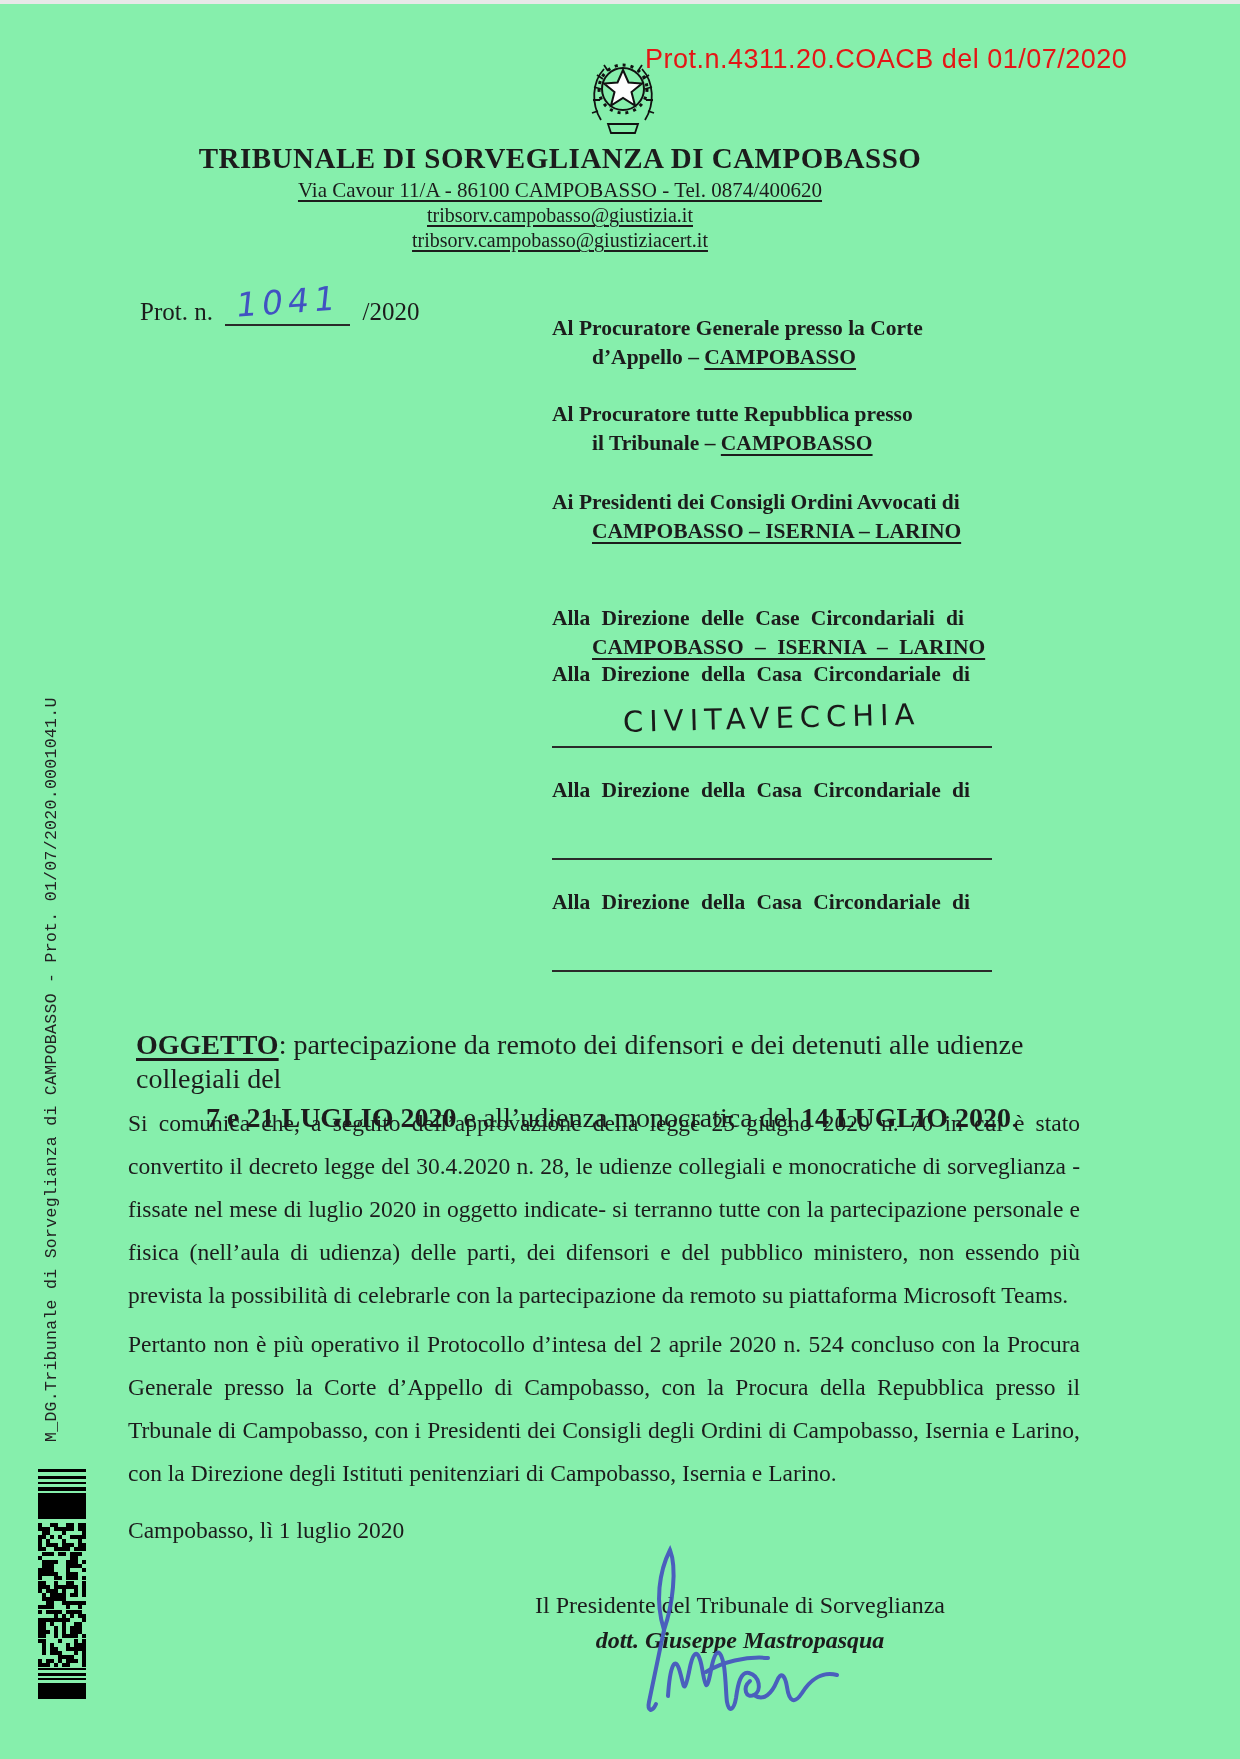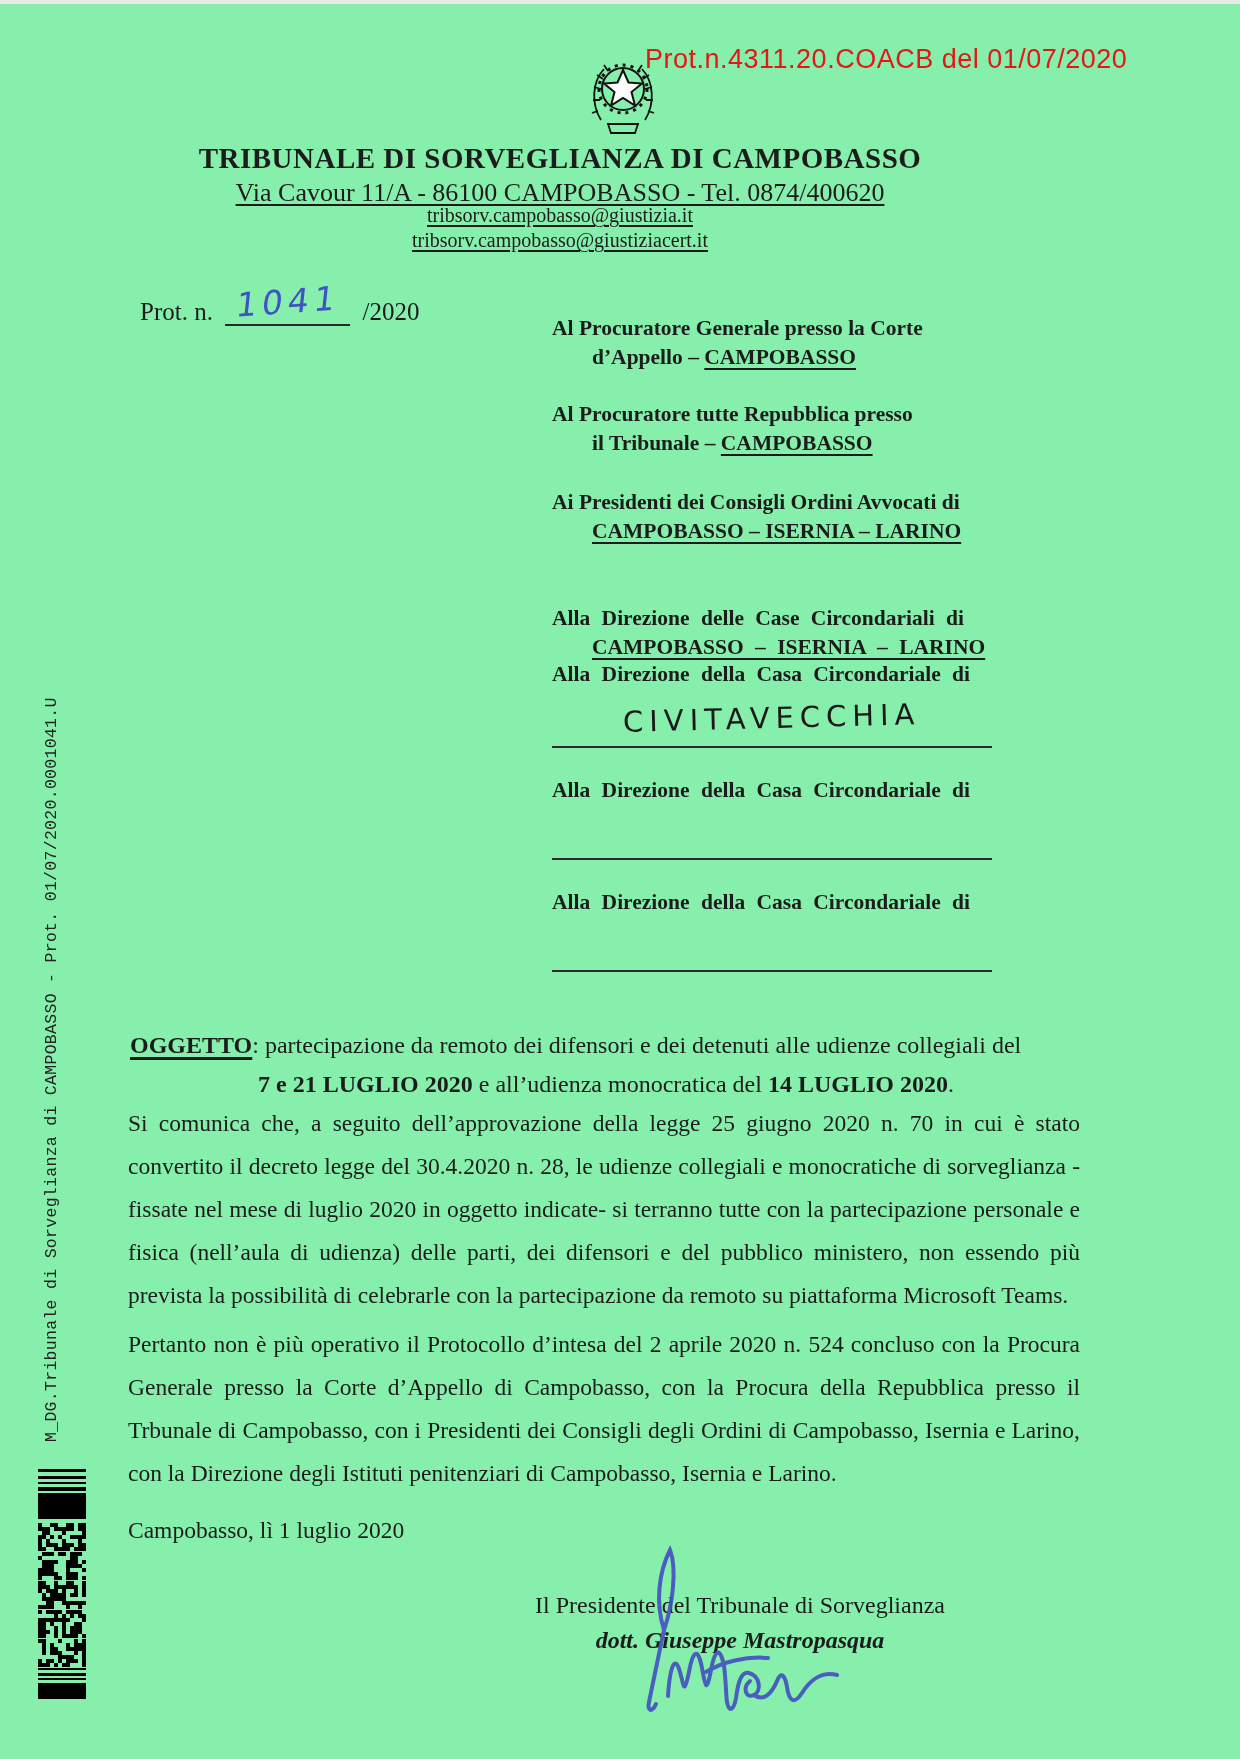--- a/index.html
+++ b/index.html
@@ -17,21 +17,21 @@
   }
   
   .emblem { position:absolute; left:588px; top:52px; }
   
   .title {
     position:absolute; left:0; top:138px; width:1120px; text-align:center;
     font-size:29px; font-weight:bold; letter-spacing:.5px; white-space:nowrap;
   }
   .addr {
     position:absolute; left:0; top:174px; width:1120px; text-align:center;
-    font-size:26px;
+    font-size:21px;
   }
   .addr .u2, .mail .u2 { text-decoration:underline; text-decoration-thickness:1.5px; text-underline-offset:3px; }
   .mail { position:absolute; left:0; width:1120px; text-align:center; font-size:20px;font-family:Liberation Serif, serif; }
   .mail1 { top:200px; } .mail2 { top:225px; }
   
   .prot-line { position:absolute; left:140px; top:278px; font-size:25px; }
   .hand-slot {
     display:inline-block; width:125px; border-bottom:2px solid #2a2a2a;
     text-align:center; vertical-align:bottom; height:44px; margin:0 6px;
   }
@@ -52,21 +52,21 @@
     position:absolute; left:0; width:440px; border-bottom:2px solid #2a2a2a;
     text-align:center; height:52px;
   }
   .hl5 { top:692px; } .hl6 { top:804px; } .hl7 { top:916px; }
   .hand-city {
     display:inline-block; font-family:"DejaVu Sans", sans-serif; font-size:29px;
     font-weight:normal; letter-spacing:6px; transform:rotate(-1.5deg);
     color:#1a1a1a; margin-top:8px;
   }
   
-  .subject { position:absolute; left:130px; top:1024px; width:952px; font-size:24px; line-height:34px; }
+  .subject { position:absolute; left:136px; top:1024px; width:952px; font-size:28px; line-height:34px; }
   .subject .lab { font-weight:bold; text-decoration:underline; text-decoration-thickness:2.5px; text-underline-offset:4px; }
   .subject .l2 { text-align:center; margin-top:5px; }
   
   .bodytext { position:absolute; left:128px; top:1098px; width:952px; font-size:23.5px; line-height:43px; }
   .bodytext p { text-align:justify; }
   .bodytext p + p { margin-top:6px; }
   .dateline { margin-top:14px; font-size:23.5px; }
   
   .sig-block { position:absolute; left:460px; top:1585px; width:560px; text-align:center; font-size:24px; line-height:32px; }
   .sig-name { font-weight:bold; font-style:italic; margin-top:3px; }

